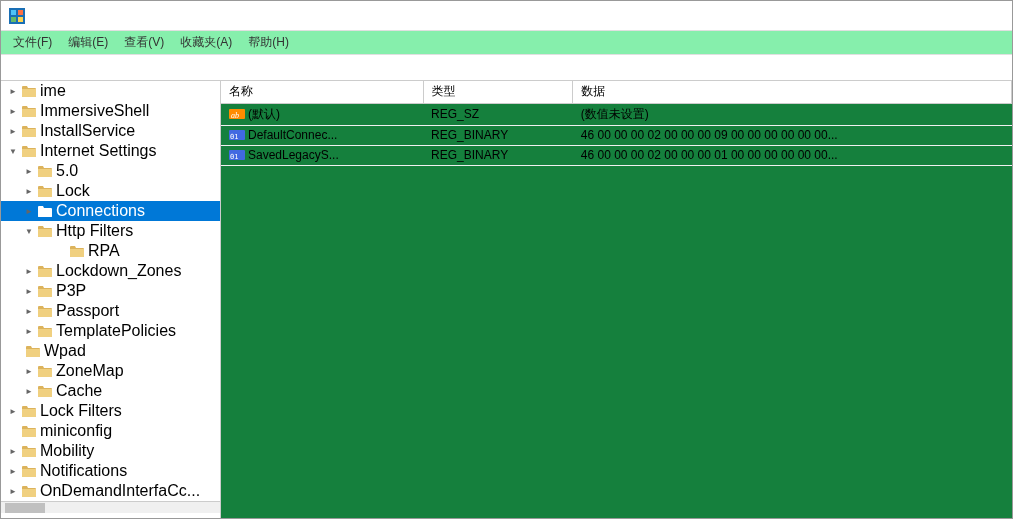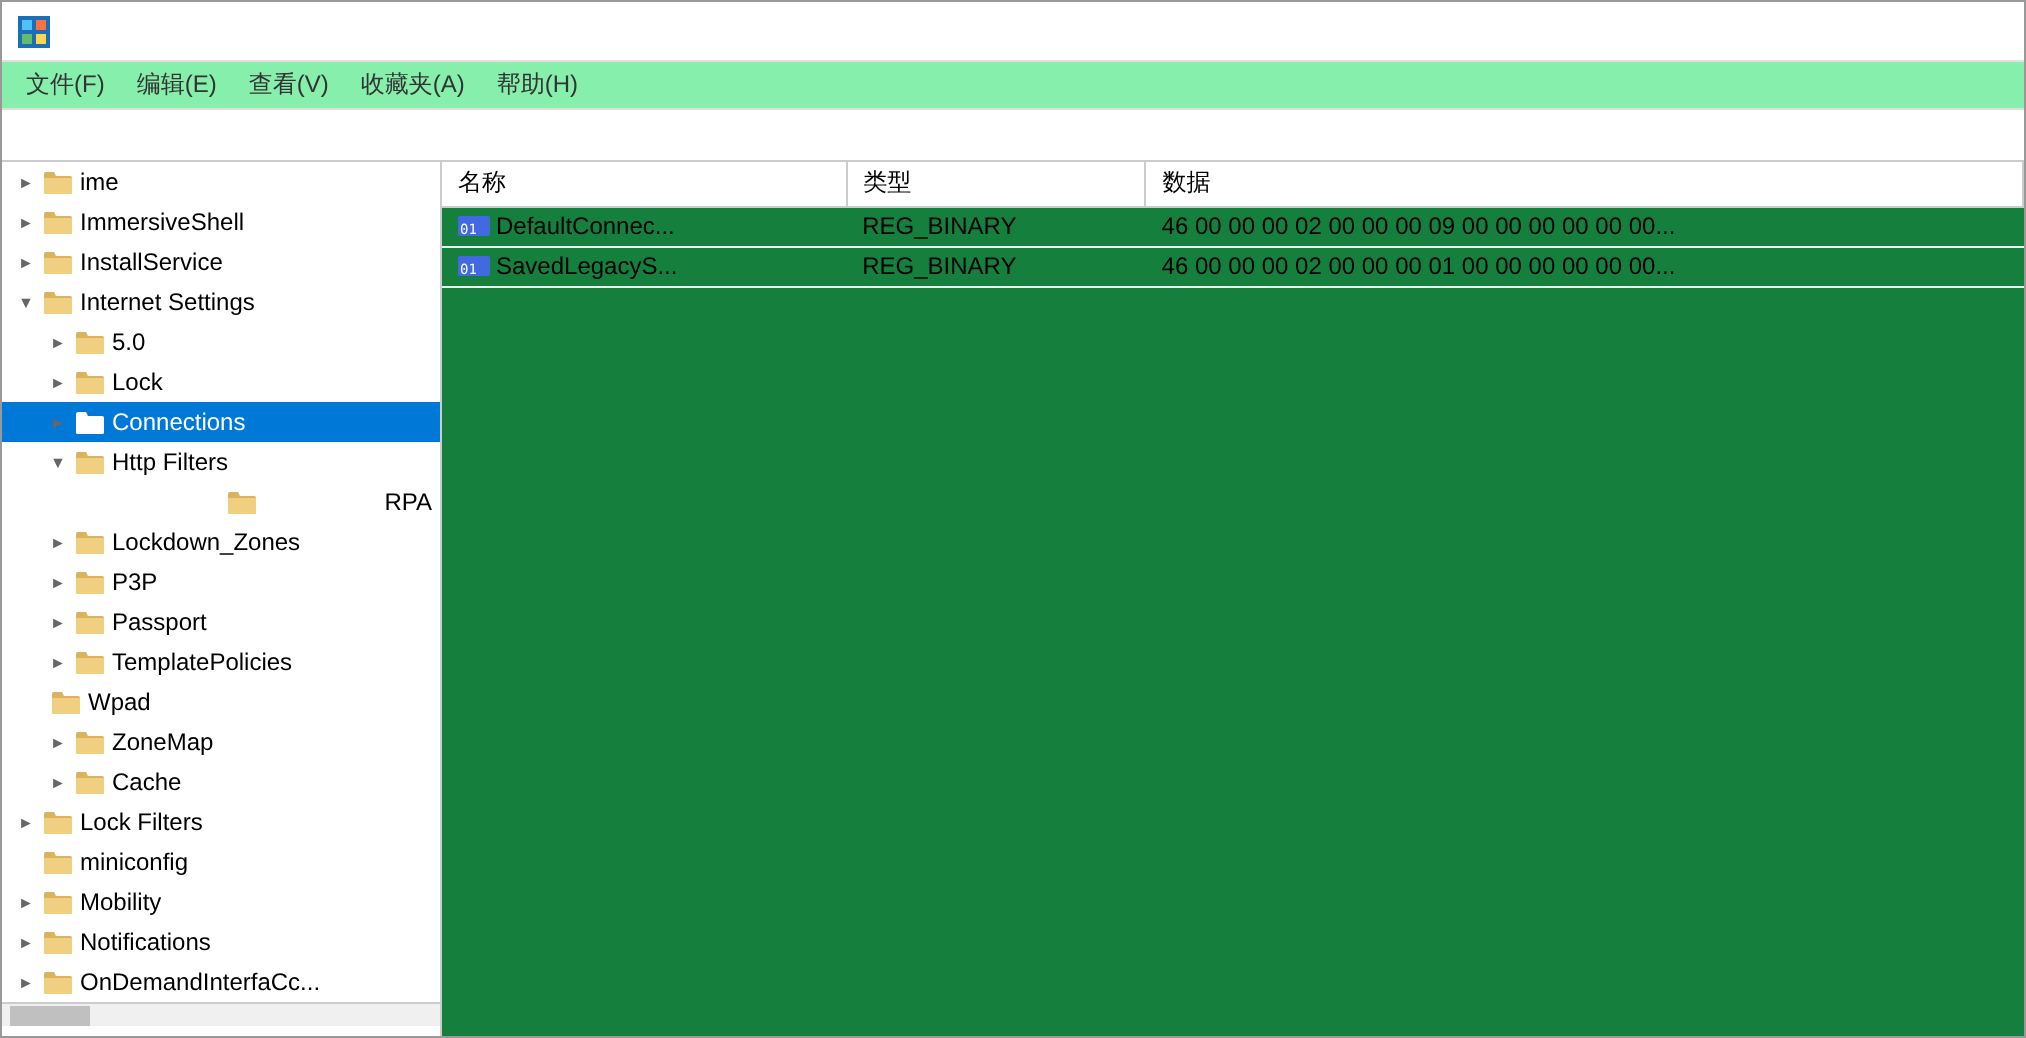--- a/index.html
+++ b/index.html
@@ -133,21 +133,21 @@
       flex-shrink: 0;
     }
     .tree-toggle.empty { visibility: hidden; }
     .folder-icon {
       width: 16px;
       height: 14px;
       margin-right: 3px;
       flex-shrink: 0;
     }
     .tree-label {
-      font-size: 12px;
+      font-size: 16px;
     }
     
     .tree-panel::-webkit-scrollbar { width: 12px; }
     .tree-panel::-webkit-scrollbar-thumb { background: #c0c0c0; }
     .tree-panel::-webkit-scrollbar-track { background: #f0f0f0; }
     
     .values-panel {
       flex: 1;
       overflow: auto;
       background: #15803d;
@@ -272,21 +272,21 @@
           <span class="tree-label">Connections</span>
         </div>
         <div class="tree-item" style="padding-left: 20px;">
           <span class="tree-toggle" style="font-size: 8px; color: rgb(102, 102, 102);">▼</span>
           <span class="folder-icon"><svg width="16" height="14" viewBox="0 0 16 14" fill="none" xmlns="http://www.w3.org/2000/svg">
     <path d="M1 3 Q1 2 2 2 L6 2 L7 4 L14 4 Q15 4 15 5 L15 12 Q15 13 14 13 L2 13 Q1 13 1 12 Z" fill="#DCB35C"></path>
     <path d="M1 5 L15 5 L15 12 Q15 13 14 13 L2 13 Q1 13 1 12 Z" fill="#F0D080"></path>
   </svg></span>
           <span class="tree-label">Http Filters</span>
         </div>
-        <div class="tree-item" style="padding-left: 36px; justify-content: space-between;">
+        <div class="tree-item" style="padding-left: 52px;">
           <span class="tree-toggle empty"></span>
           <span class="folder-icon"><svg width="16" height="14" viewBox="0 0 16 14" fill="none" xmlns="http://www.w3.org/2000/svg">
     <path d="M1 3 Q1 2 2 2 L6 2 L7 4 L14 4 Q15 4 15 5 L15 12 Q15 13 14 13 L2 13 Q1 13 1 12 Z" fill="#DCB35C"></path>
     <path d="M1 5 L15 5 L15 12 Q15 13 14 13 L2 13 Q1 13 1 12 Z" fill="#F0D080"></path>
   </svg></span>
           <span class="tree-label">RPA</span>
         </div>
         <div class="tree-item" style="padding-left: 20px;">
           <span class="tree-toggle" style="font-size: 8px; color: rgb(102, 102, 102);">►</span>
           <span class="folder-icon"><svg width="16" height="14" viewBox="0 0 16 14" fill="none" xmlns="http://www.w3.org/2000/svg">
@@ -391,20 +391,28 @@
     <div class="values-panel">
       <table class="values-table">
         <thead>
           <tr>
           <th>名称</th>
               <th>类型</th>
               <th>数据</th>
             </tr>
         </thead>
         <tbody id="values-tbody">
+        <tr>
+              <td><svg width="16" height="14" style="vertical-align:middle;margin-right:3px" viewBox="0 0 16 14">
+      <rect x="0" y="2" width="16" height="10" rx="1" fill="#FF8C00"></rect>
+      <text x="2" y="11" font-size="8" fill="white" font-family="serif" font-style="italic">ab</text>
+    </svg>(默认)</td>
+              <td>REG_SZ</td>
+              <td>(数值未设置)</td>
+            </tr>
             <tr>
               <td><svg width="16" height="14" style="vertical-align:middle;margin-right:3px" viewBox="0 0 16 14">
       <rect x="0" y="2" width="16" height="10" rx="1" fill="#4169E1"></rect>
       <text x="1" y="11" font-size="7" fill="white" font-family="monospace">01</text>
     </svg>DefaultConnec...</td>
               <td>REG_BINARY</td>
               <td>46 00 00 00 02 00 00 00 09 00 00 00 00 00 00...</td>
             </tr>
             <tr>
               <td><svg width="16" height="14" style="vertical-align:middle;margin-right:3px" viewBox="0 0 16 14">

